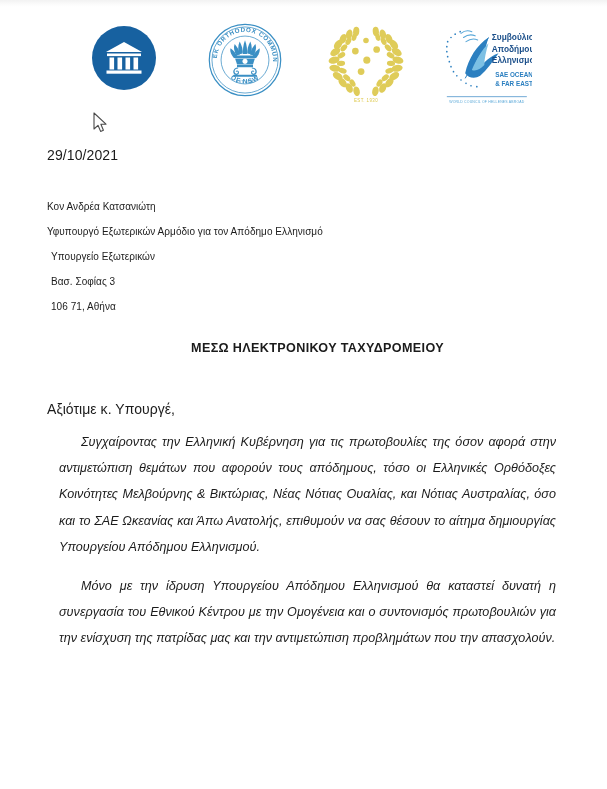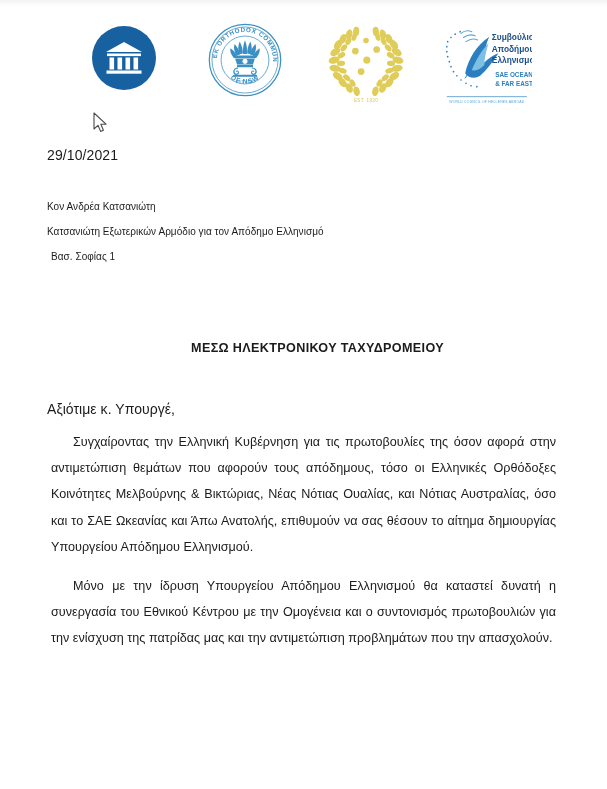--- a/index.html
+++ b/index.html
@@ -130,22 +130,23 @@
     position: absolute;
     left: 47px;
     top: 429px;
     width: 509px;
     font-size: 12.6px;
     line-height: 26.2px;
     text-align: justify;
     letter-spacing: 0.02px;
   }
   .body-text p {
-    margin: 0 0 13px 4px;
+    margin: 0 0 13px 12px;
     text-indent: 22px;
+    font-style: italic;
   }
   .body-text p:last-child { margin-bottom: 0; }
 </style>
 </head>
 <body>
 
 <div id="page">
 
   <div class="scan-band"></div>
 
@@ -309,22 +310,24 @@
   </div>
 
   <svg class="cursor" viewBox="0 0 16 22">
     <polygon points="1,1 1,17 5,13.3 7.6,19.4 10.4,18.2 7.9,12.2 13,12.2" fill="#fdfdfd" stroke="#4a4a4a" stroke-width="1.1" stroke-linejoin="round"></polygon>
   </svg>
 
   <div class="doc-date">29/10/2021</div>
 
   <div class="addressee">
     <span class="ln">Κον Ανδρέα Κατσανιώτη</span>
-    <span class="ln">Κατσανιώτη Εξωτερικών Αρμόδιο για τον Απόδημο Ελληνισμό</span>
-    <span class="ln pad">Βασ. Σοφίας 1</span>
+    <span class="ln">Υφυπουργό Εξωτερικών Αρμόδιο για τον Απόδημο Ελληνισμό</span>
+    <span class="ln pad">Υπουργείο Εξωτερικών</span>
+    <span class="ln pad">Βασ. Σοφίας 3</span>
+    <span class="ln pad">106 71, Αθήνα</span>
   </div>
 
   <div class="via-email">ΜΕΣΩ ΗΛΕΚΤΡΟΝΙΚΟΥ ΤΑΧΥΔΡΟΜΕΙΟΥ</div>
 
   <div class="salutation">Αξιότιμε κ. Υπουργέ,</div>
 
   <div class="body-text">
     <p>Συγχαίροντας την Ελληνική Κυβέρνηση για τις πρωτοβουλίες της όσον αφορά στην αντιμετώπιση θεμάτων που αφορούν τους απόδημους, τόσο οι Ελληνικές Ορθόδοξες Κοινότητες Μελβούρνης &amp; Βικτώριας, Νέας Νότιας Ουαλίας, και Νότιας Αυστραλίας, όσο και το ΣΑΕ Ωκεανίας και Άπω Ανατολής, επιθυμούν να σας θέσουν το αίτημα δημιουργίας Υπουργείου Απόδημου Ελληνισμού.</p>
     <p>Μόνο με την ίδρυση Υπουργείου Απόδημου Ελληνισμού θα καταστεί δυνατή η συνεργασία του Εθνικού Κέντρου με την Ομογένεια και ο συντονισμός πρωτοβουλιών για την ενίσχυση της πατρίδας μας και την αντιμετώπιση προβλημάτων που την απασχολούν.</p>
   </div>

